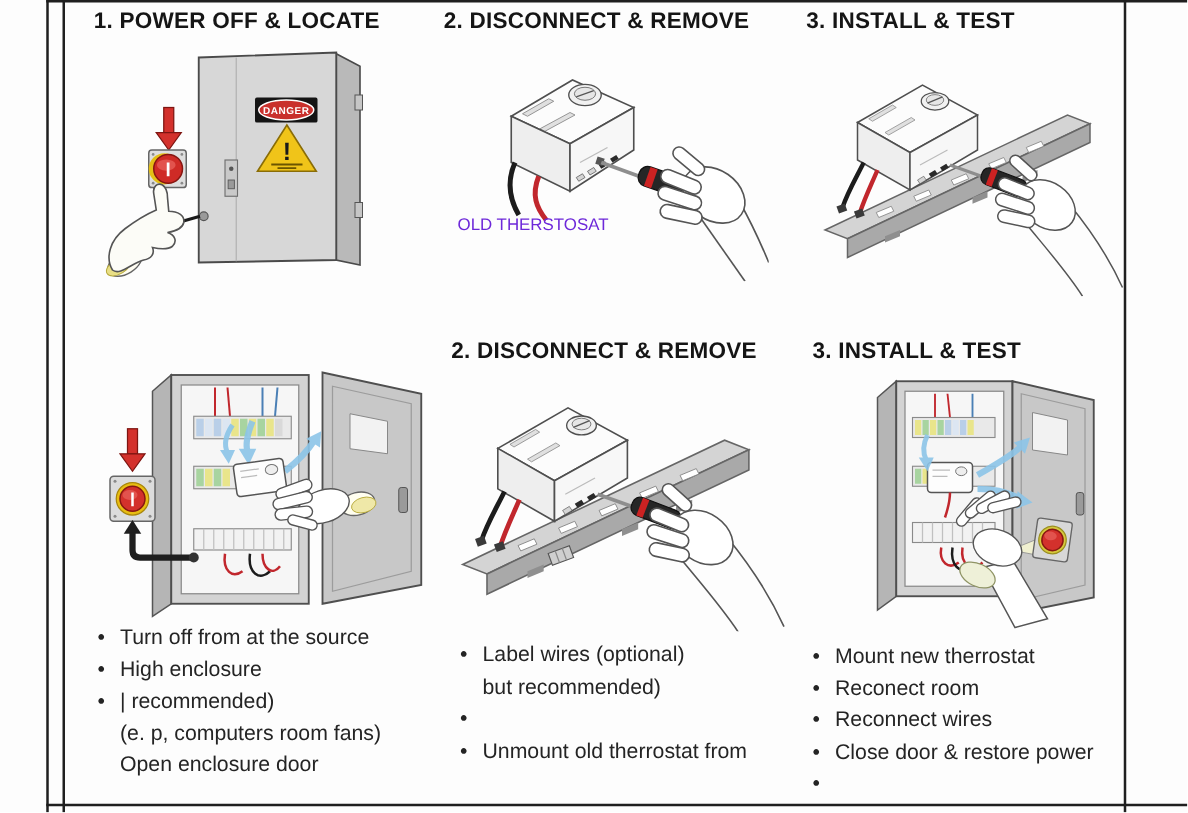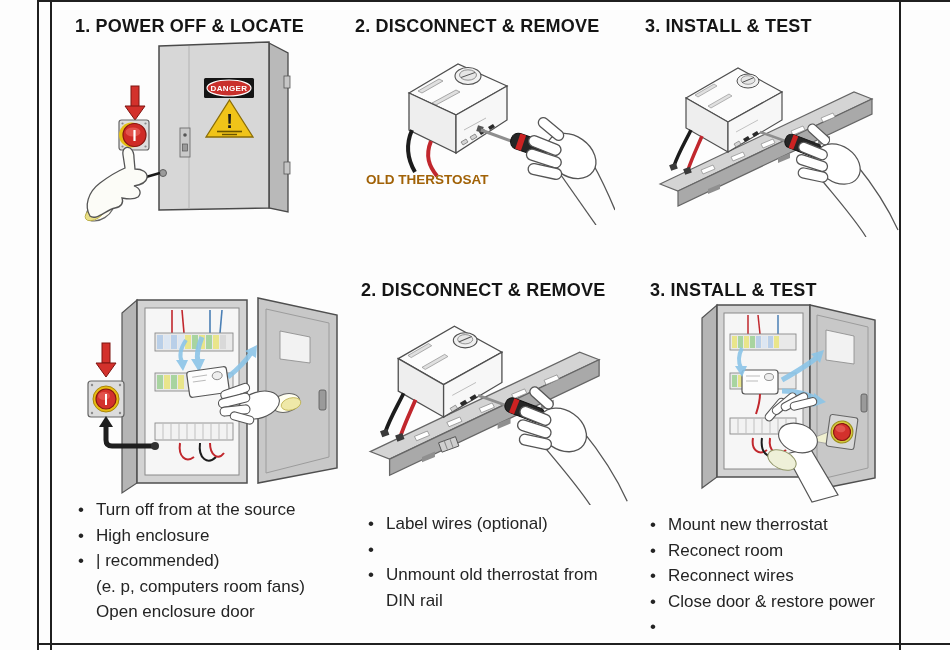--- a/index.html
+++ b/index.html
@@ -3,25 +3,25 @@
 <meta charset="utf-8">
 <style>
   html,body{margin:0;padding:0;background:#ffffff;}
   #canvas{
     position:relative;width:950px;height:650px;overflow:hidden;
     background:#fdfdfd;font-family:"Liberation Sans",sans-serif;color:#1c1c1c;
   }
   .frameline{position:absolute;background:#1f1f1f;}
   .heading{
     position:absolute;font-size:18px;font-weight:bold;letter-spacing:.2px;
-    color:#151515;white-space:nowrap;margin-top:10px;
+    color:#151515;white-space:nowrap;
   }
   .illus{position:absolute;}
   .caption{
-    position:absolute;font-size:13.5px;font-weight:bold;color:#a16207;white-space:nowrap;
+    position:absolute;font-size:13.5px;font-weight:normal;color:#6d28d9;white-space:nowrap;
   }
   .bullets{position:absolute;font-size:17px;color:#242424;}
   .bline{display:flex;line-height:25.6px;white-space:nowrap;}
   .bdot{width:18px;flex:0 0 18px;text-align:left;}
   svg{display:block;}
   text.danger{font-family:"Liberation Sans",sans-serif;font-size:8px;font-weight:bold;fill:#ffffff;text-anchor:middle;letter-spacing:.4px;}
   text.bang{font-family:"Liberation Sans",sans-serif;font-size:20px;font-weight:bold;fill:#1a1a1a;text-anchor:middle;}
 </style>
 </head>
 <body>
@@ -400,32 +400,29 @@
       </div>
   </div>
 
   <div class="bullets" style="left:368px;top:511px;width:275px;">
     <div class="bline">
         <span class="bdot">•</span>
         <span>Label wires (optional)</span>
       </div>
     <div class="bline">
         <span class="bdot"></span>
+        <span>but recommended)</span>
       </div>
     <div class="bline">
         <span class="bdot">•</span>
       </div>
     <div class="bline">
         <span class="bdot">•</span>
         <span>Unmount old therrostat from</span>
       </div>
-    <div class="bline">
-        <span class="bdot"></span>
-        <span>DIN rail</span>
-      </div>
   </div>
 
   <div class="bullets" style="left:650px;top:512px;width:260px;">
     <div class="bline">
         <span class="bdot">•</span>
         <span>Mount new therrostat</span>
       </div>
     <div class="bline">
         <span class="bdot">•</span>
         <span>Reconect room</span>

